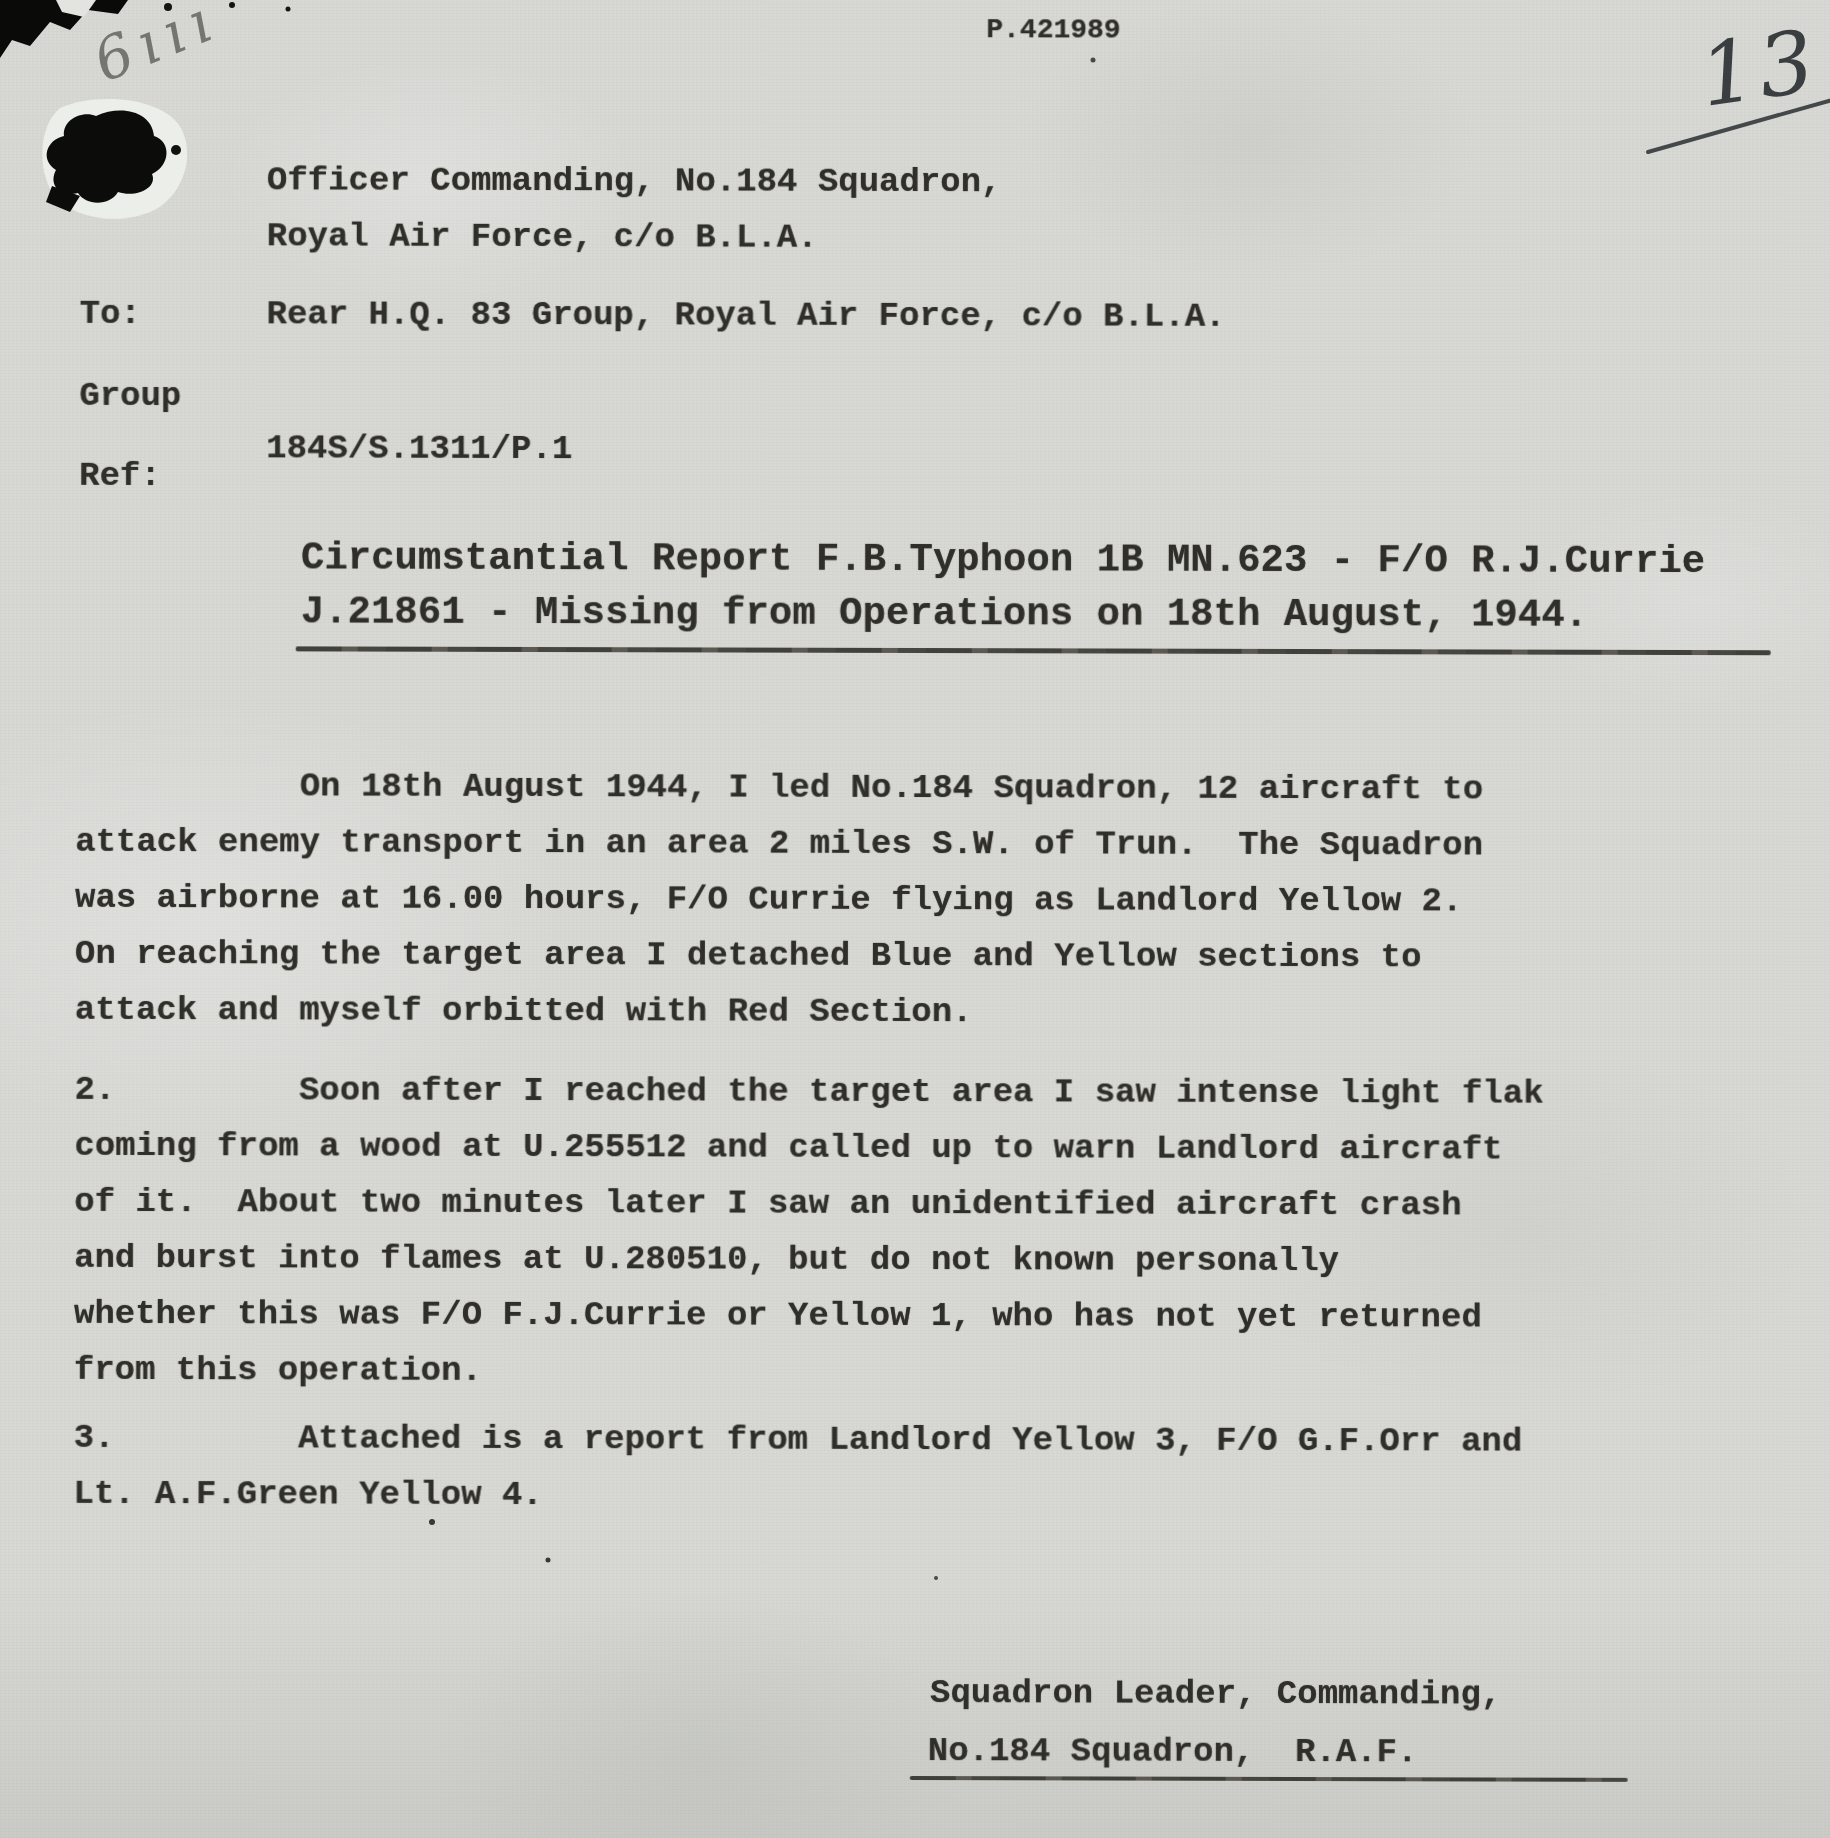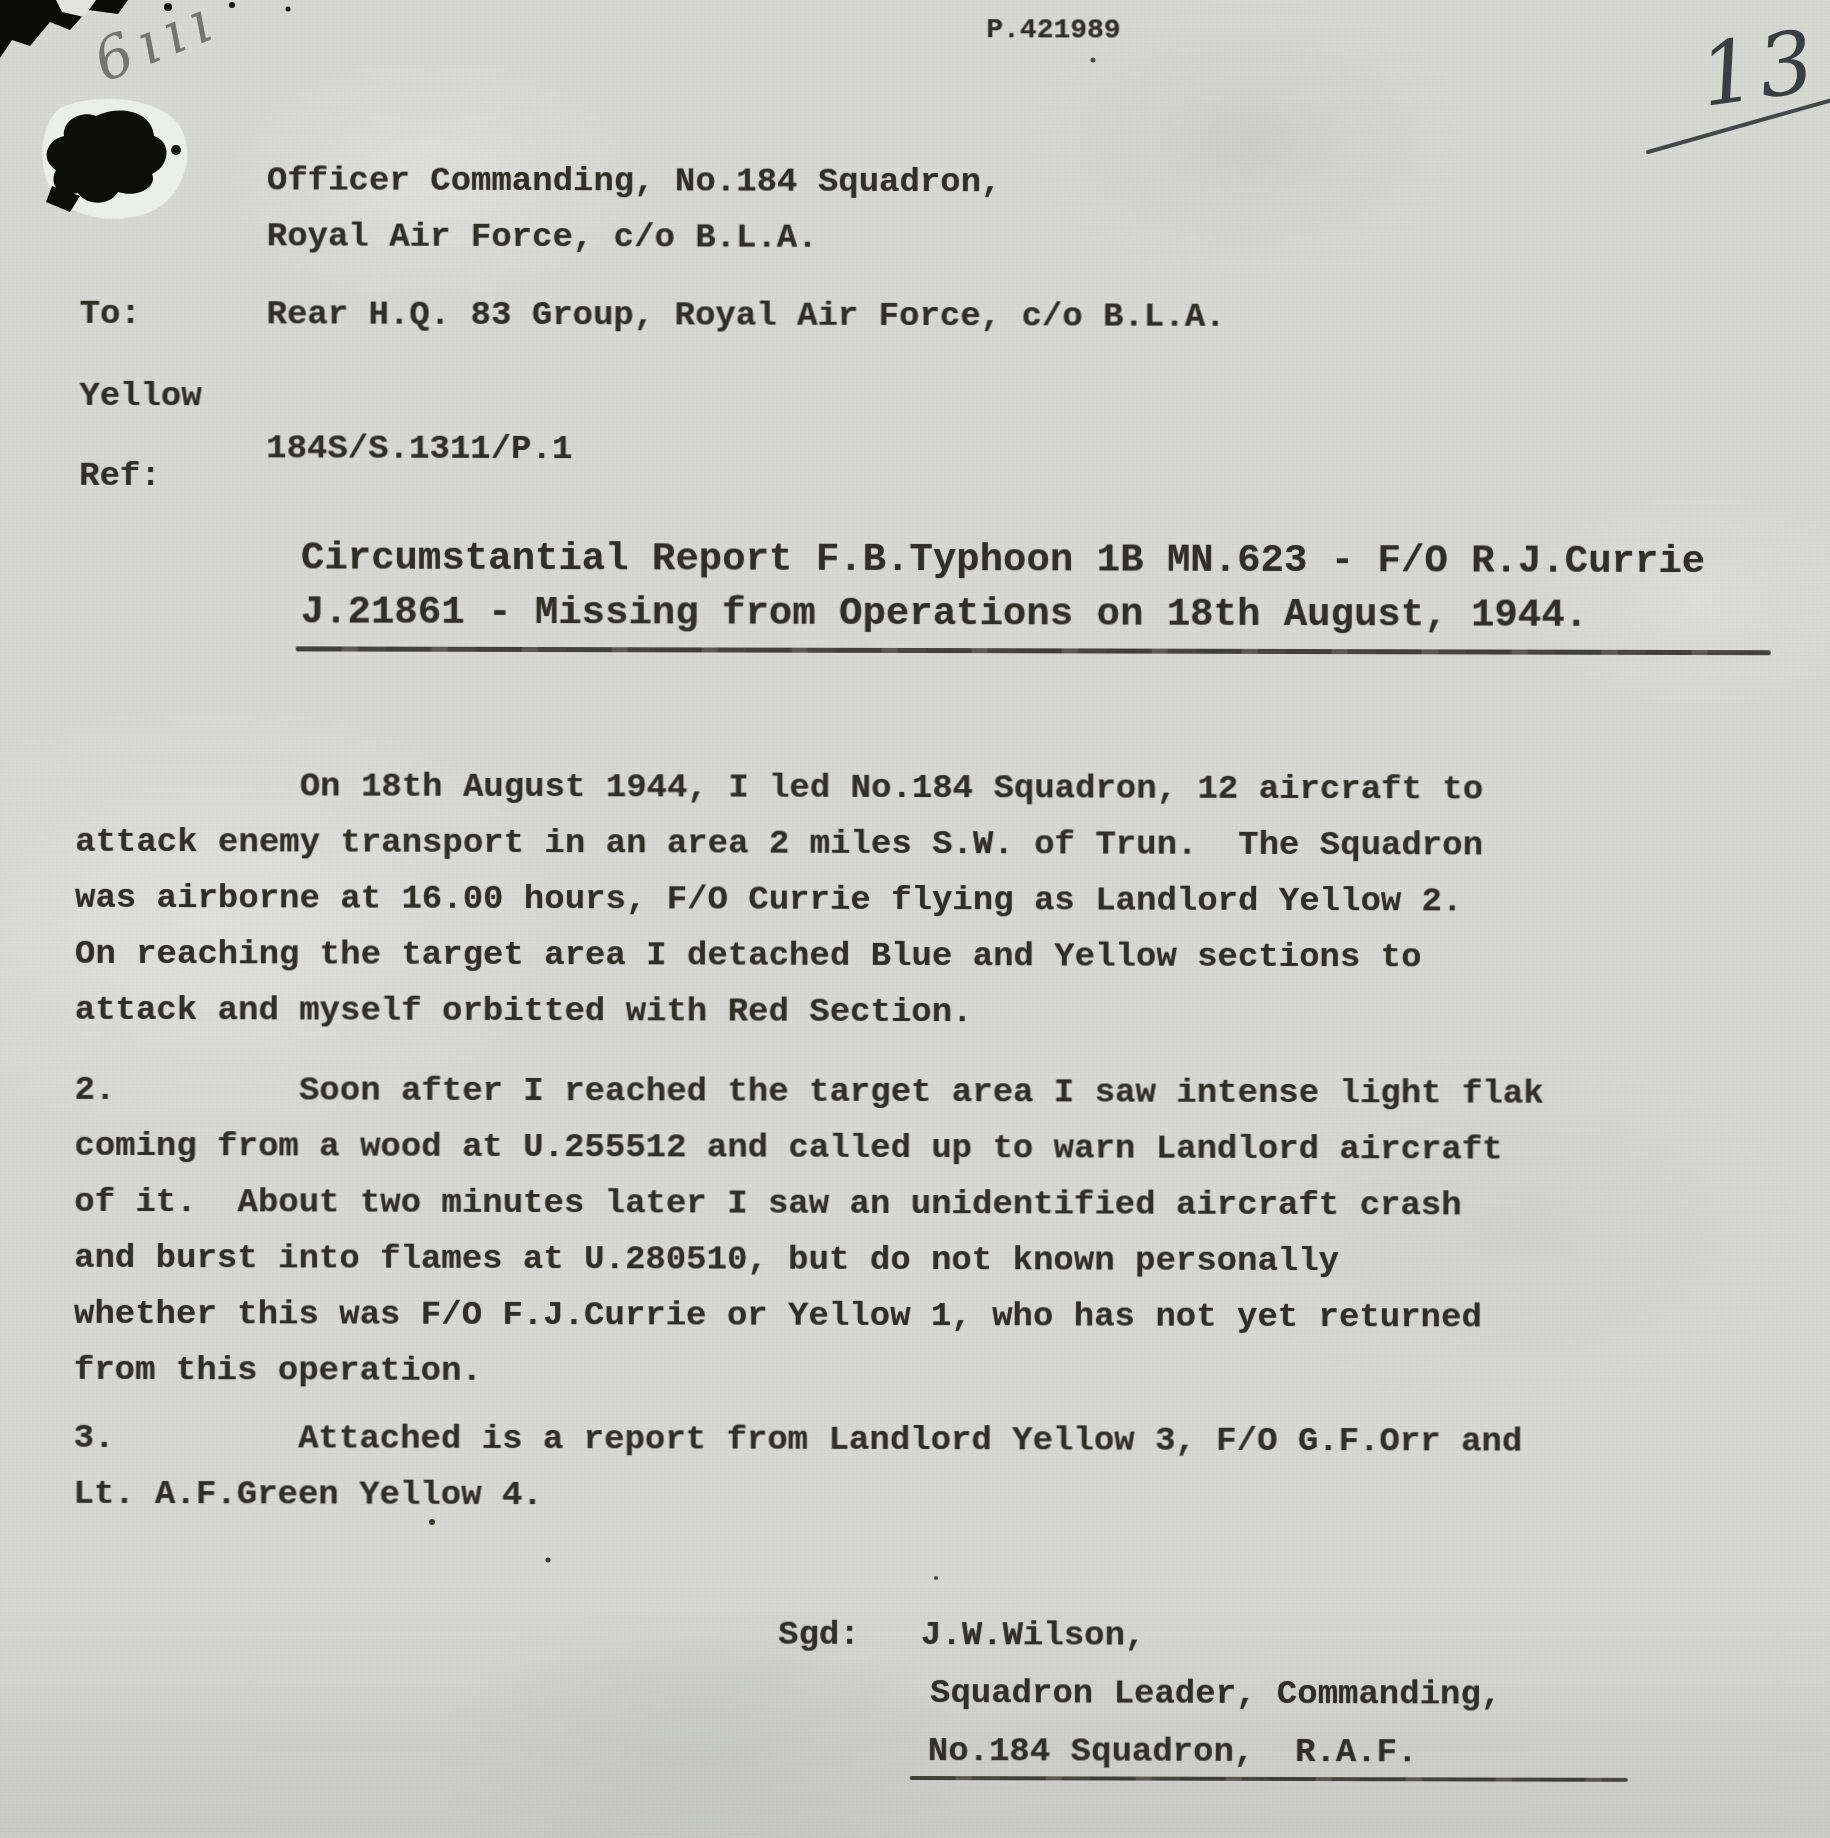--- a/index.html
+++ b/index.html
@@ -52,21 +52,21 @@
 
     <div class="t" style="left:984px;top:10px;font-size:28px;">P.421989</div>
 
     <div class="t" style="left:78px;top:162px;">From:</div>
     <div class="t" style="left:265px;top:162px;">Officer Commanding, No.184 Squadron,</div>
     <div class="t" style="left:265px;top:218px;">Royal Air Force, c/o B.L.A.</div>
 
     <div class="t" style="left:78px;top:296px;">To:</div>
     <div class="t" style="left:265px;top:296px;">Rear H.Q. 83 Group, Royal Air Force, c/o B.L.A.</div>
 
-    <div class="t" style="left:78px;top:378px;">Yellow</div>
+    <div class="t" style="left:78px;top:378px;">Group</div>
 
     <div class="t" style="left:78px;top:458px;">Ref:</div>
     <div class="t" style="left:265px;top:430px;">184S/S.1311/P.1</div>
 
     <div class="t subject" style="left:300px;top:540px;">Circumstantial Report F.B.Typhoon 1B MN.623 - F/O R.J.Currie</div>
     <div class="t subject" style="left:300px;top:594px;">J.21861 - Missing from Operations on 18th August, 1944.</div>
     <div class="rule" style="left:295px;top:648px;width:1475px;"></div>
 
     <div class="t" style="left:75px;top:768px;">           On 18th August 1944, I led No.184 Squadron, 12 aircraft to</div>
     <div class="t" style="left:75px;top:824px;">attack enemy transport in an area 2 miles S.W. of Trun.  The Squadron</div>
@@ -77,21 +77,20 @@
     <div class="t" style="left:75px;top:1072px;">2.         Soon after I reached the target area I saw intense light flak</div>
     <div class="t" style="left:75px;top:1128px;">coming from a wood at U.255512 and called up to warn Landlord aircraft</div>
     <div class="t" style="left:75px;top:1184px;">of it.  About two minutes later I saw an unidentified aircraft crash</div>
     <div class="t" style="left:75px;top:1240px;">and burst into flames at U.280510, but do not known personally</div>
     <div class="t" style="left:75px;top:1296px;">whether this was F/O F.J.Currie or Yellow 1, who has not yet returned</div>
     <div class="t" style="left:75px;top:1352px;">from this operation.</div>
 
     <div class="t" style="left:75px;top:1420px;">3.         Attached is a report from Landlord Yellow 3, F/O G.F.Orr and</div>
     <div class="t" style="left:75px;top:1476px;">Lt. A.F.Green Yellow 4.</div>
 
-    <div class="t" style="left:780px;top:1615px;">Sgd:   J.W.Wilson,</div>
     <div class="t" style="left:932px;top:1673px;">Squadron Leader, Commanding,</div>
     <div class="t" style="left:930px;top:1731px;">No.184 Squadron,  R.A.F.</div>
     <div class="rule" style="left:912px;top:1776px;width:718px;height:4px;"></div>
 
   </div>
 
   <div class="hand folio" style="left:1700px;top:18px;">13</div>
   <div class="hand pencil" style="left:92px;top:6px;">6ııı</div>
 
   <svg class="artifacts" width="1830" height="1838" viewBox="0 0 1830 1838">

